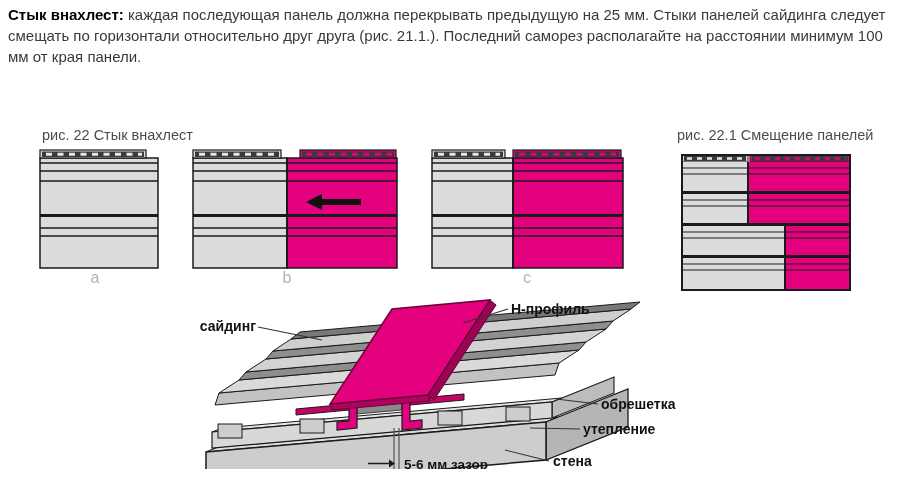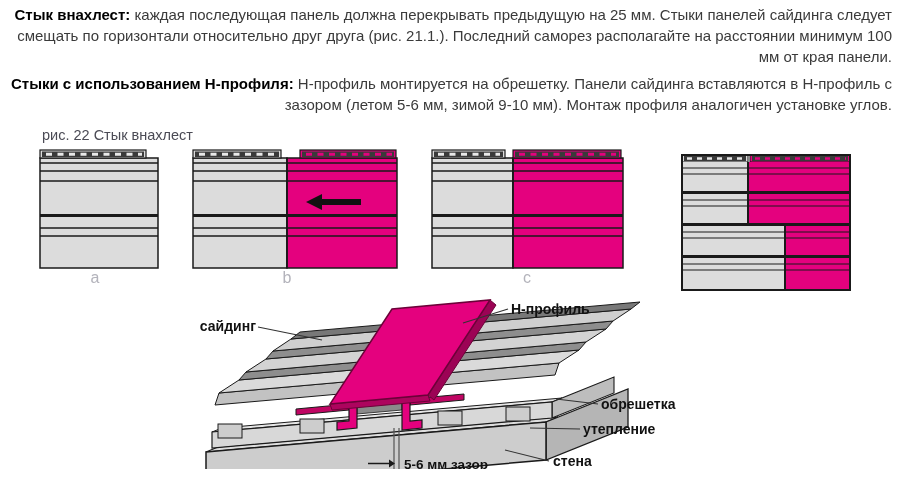--- a/index.html
+++ b/index.html
@@ -1,37 +1,35 @@
 <!DOCTYPE html>
 <html><head>
 <meta charset="utf-8">
 <style>
   html,body{margin:0;padding:0;background:#ffffff;}
   #page{position:relative;width:897px;height:469px;background:#ffffff;overflow:hidden;
-        font-family:"Liberation Sans",sans-serif;text-align:right;}
+        font-family:"Liberation Sans",sans-serif;}
   .para{position:absolute;left:8px;width:884px;font-size:15px;line-height:21px;color:#3a3a3a;}
   .para b{color:#000;}
   .caption{position:absolute;font-size:14.5px;line-height:18px;color:#4b4b55;}
   svg text{font-family:"Liberation Sans",sans-serif;}
   .diagram-label{font-size:14px;font-weight:bold;fill:#111111;}
   .letter{font-size:16px;fill:#b3b3bb;}
 </style>
 </head>
 <body>
 
 <div id="page">
 
   <div class="para" style="top:4px;">
     <b>Стык внахлест:</b><span> каждая последующая панель должна перекрывать предыдущую на 25 мм. Стыки панелей сайдинга следует смещать по горизонтали относительно друг друга (рис. 21.1.). Последний саморез располагайте на расстоянии минимум 100 мм от края панели.</span>
   </div>
-  <div class="para" style="top:73px;">
-    <b>Стыки с использованием Н-профиля:</b><span> Н-профиль монтируется на обрешетку. Панели сайдинга вставляются в Н-профиль с зазором (летом 5-6 мм, зимой 9-10 мм). Монтаж профиля аналогичен установке углов.</span>
-  </div>
 
   <div class="caption" style="top:126px;left:42px;">рис. 22 Стык внахлест</div>
+  <div class="caption" style="top:126px;left:677px;">рис. 22.1 Смещение панелей</div>
 
   <svg width="897" height="357" viewBox="0 140 897 357" style="position:absolute;top:140px;left:0;">
 
     <g>
       <rect x="40" y="158" width="118" height="110" fill="#dcdcdc" stroke="#1a1a1a" stroke-width="1.5"></rect>
       <rect x="40" y="150" width="106" height="8" fill="#dcdcdc" stroke="#1a1a1a" stroke-width="1.2"></rect>
       <rect x="42" y="151.5" width="102" height="5.5" fill="#3a3a3a"></rect>
       <path d="M46,154.3 H142" stroke="#e8e8e8" stroke-width="3" stroke-dasharray="6 5.5"></path>
       <path d="M40,163 H158 M40,171 H158 M40,181 H158 M40,228 H158 M40,236 H158" stroke="#1a1a1a" stroke-width="1.3"></path>
       <path d="M40,215.5 H158" stroke="#1a1a1a" stroke-width="3.2"></path>

